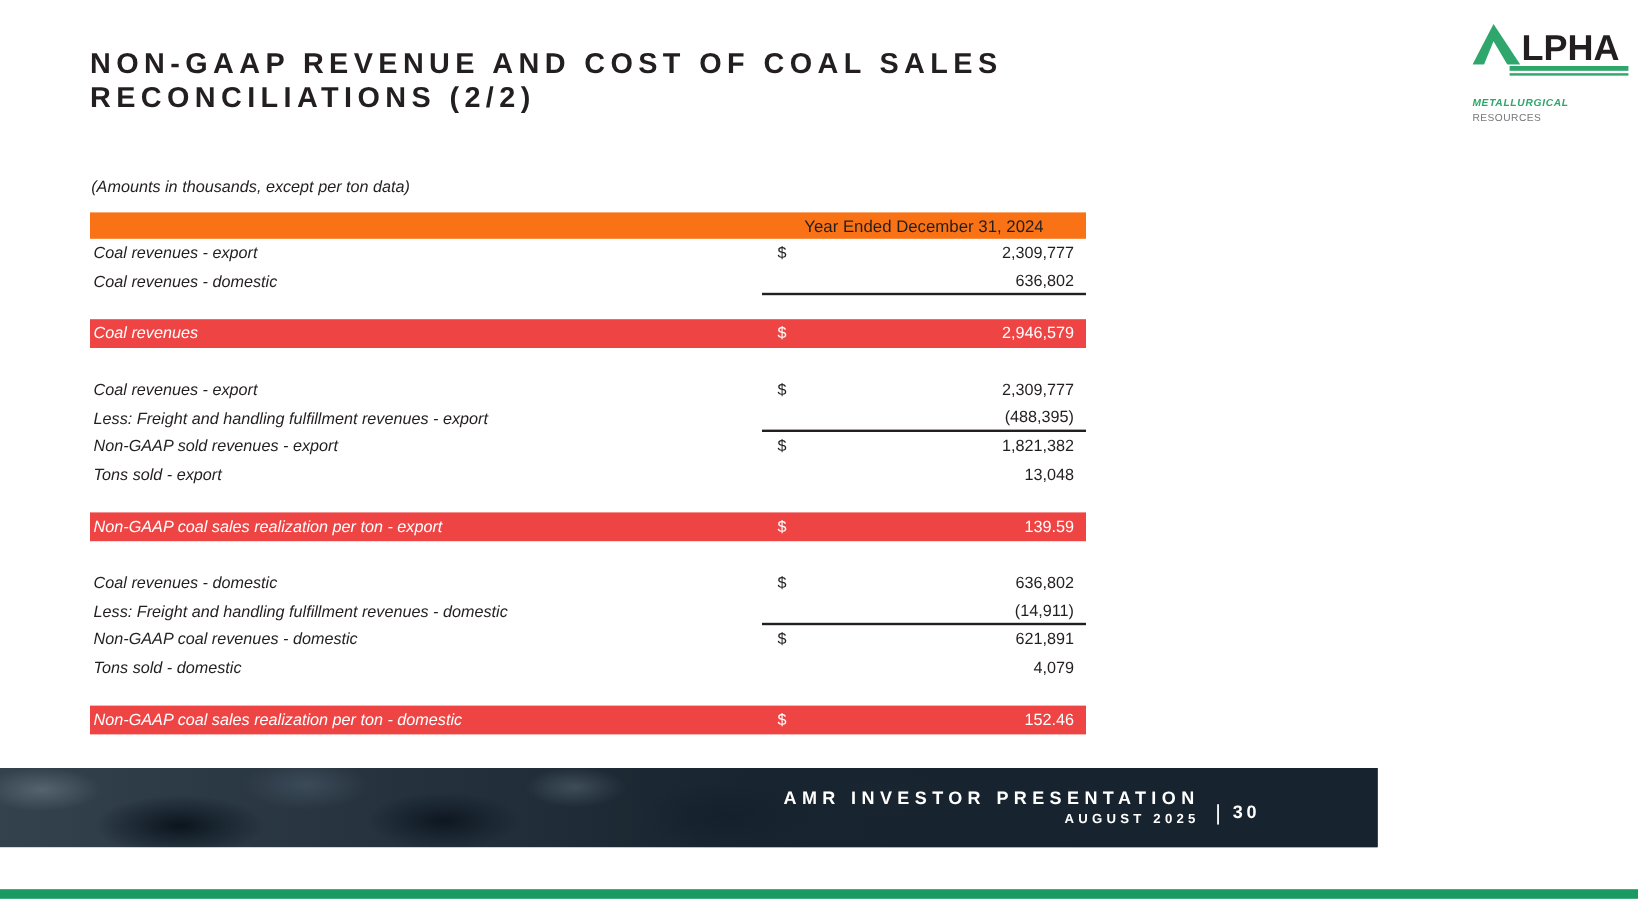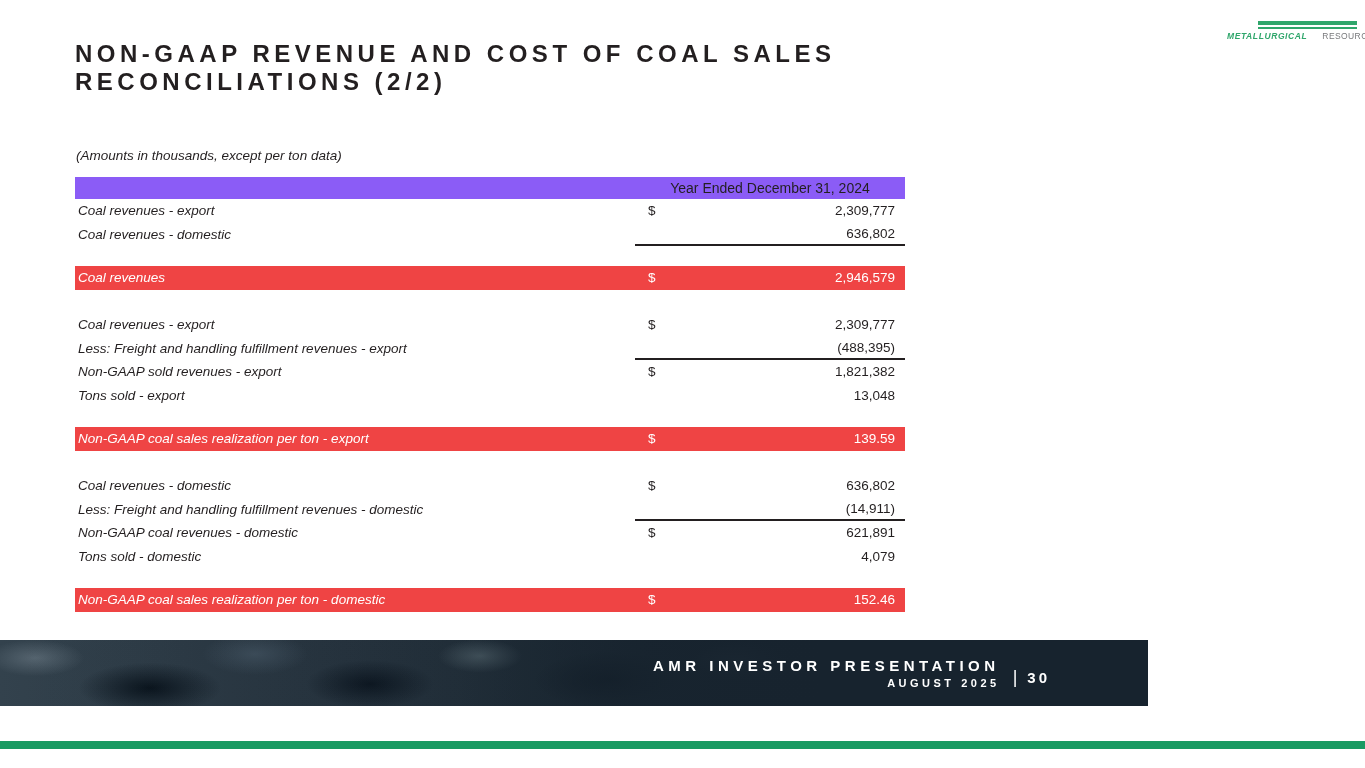--- a/index.html
+++ b/index.html
@@ -27,27 +27,27 @@
     width:40px; height:34px; background:#2FA66B;
     clip-path:polygon(44% 0, 100% 100%, 73% 100%, 44% 42%, 24% 100%, 0 100%);
   }
   .logo-word {
     font-size:30px; font-weight:800; letter-spacing:0px; line-height:26px;
     color:#231F20; margin-left:1px;
   }
   .logo-stripes { margin-left:31px; margin-top:1px; }
   .logo-stripe1 { height:4px; background:#2FA66B; }
   .logo-stripe2 { height:2px; background:#2FA66B; margin-top:2px; }
-  .logo-tagline { display:flex; align-items:baseline; gap:15px; margin-top:2px; white-space:nowrap; }
+  .logo-tagline { display:flex; align-items:baseline; gap:3px; margin-top:17px; white-space:nowrap;flex-direction:column; }
   .logo-tag1 { font-size:8.5px; font-weight:bold; font-style:italic; letter-spacing:0.6px; color:#2FA66B; }
   .logo-tag2 { font-size:8.5px; letter-spacing:0.4px; color:#77787B; }
 
   
   .fin-table { position:absolute; left:75px; top:177px; width:830px; font-size:13.5px; }
-  .thead { height:22px; background:#8b5cf6; display:flex; align-items:center; }
+  .thead { height:22px; background:#f97316; display:flex; align-items:center; }
   .thead .lbl-spacer { flex:1; }
   .thead .hdr { width:270px; text-align:center; font-size:14px; color:#231F20; }
   .trow { height:23.5px; display:flex; align-items:center; }
   .trow .lbl { flex:1; padding-left:3px; white-space:nowrap;font-style:italic; }
   .trow .amt {
     width:270px; align-self:stretch; display:flex; align-items:center;
   }
   .trow .cur { padding-left:13px; }
   .trow .val { margin-left:auto; padding-right:10px; }
   .amt.rule { border-bottom:2px solid #231F20; }
@@ -86,20 +86,24 @@
 
 <div class="slide">
 
   <div class="page-title">
     <div>NON-GAAP REVENUE AND COST OF COAL SALES</div>
     <div>RECONCILIATIONS (2/2)</div>
   </div>
   <div class="note">(Amounts in thousands, except per ton data)</div>
 
   <div class="logo">
+    <div class="logo-word-row">
+      <div class="logo-a"></div>
+      <div class="logo-word">LPHA</div>
+    </div>
     <div class="logo-stripes">
       <div class="logo-stripe1"></div>
       <div class="logo-stripe2"></div>
     </div>
     <div class="logo-tagline">
       <span class="logo-tag1">METALLURGICAL</span>
       <span class="logo-tag2">RESOURCES</span>
     </div>
   </div>
 

